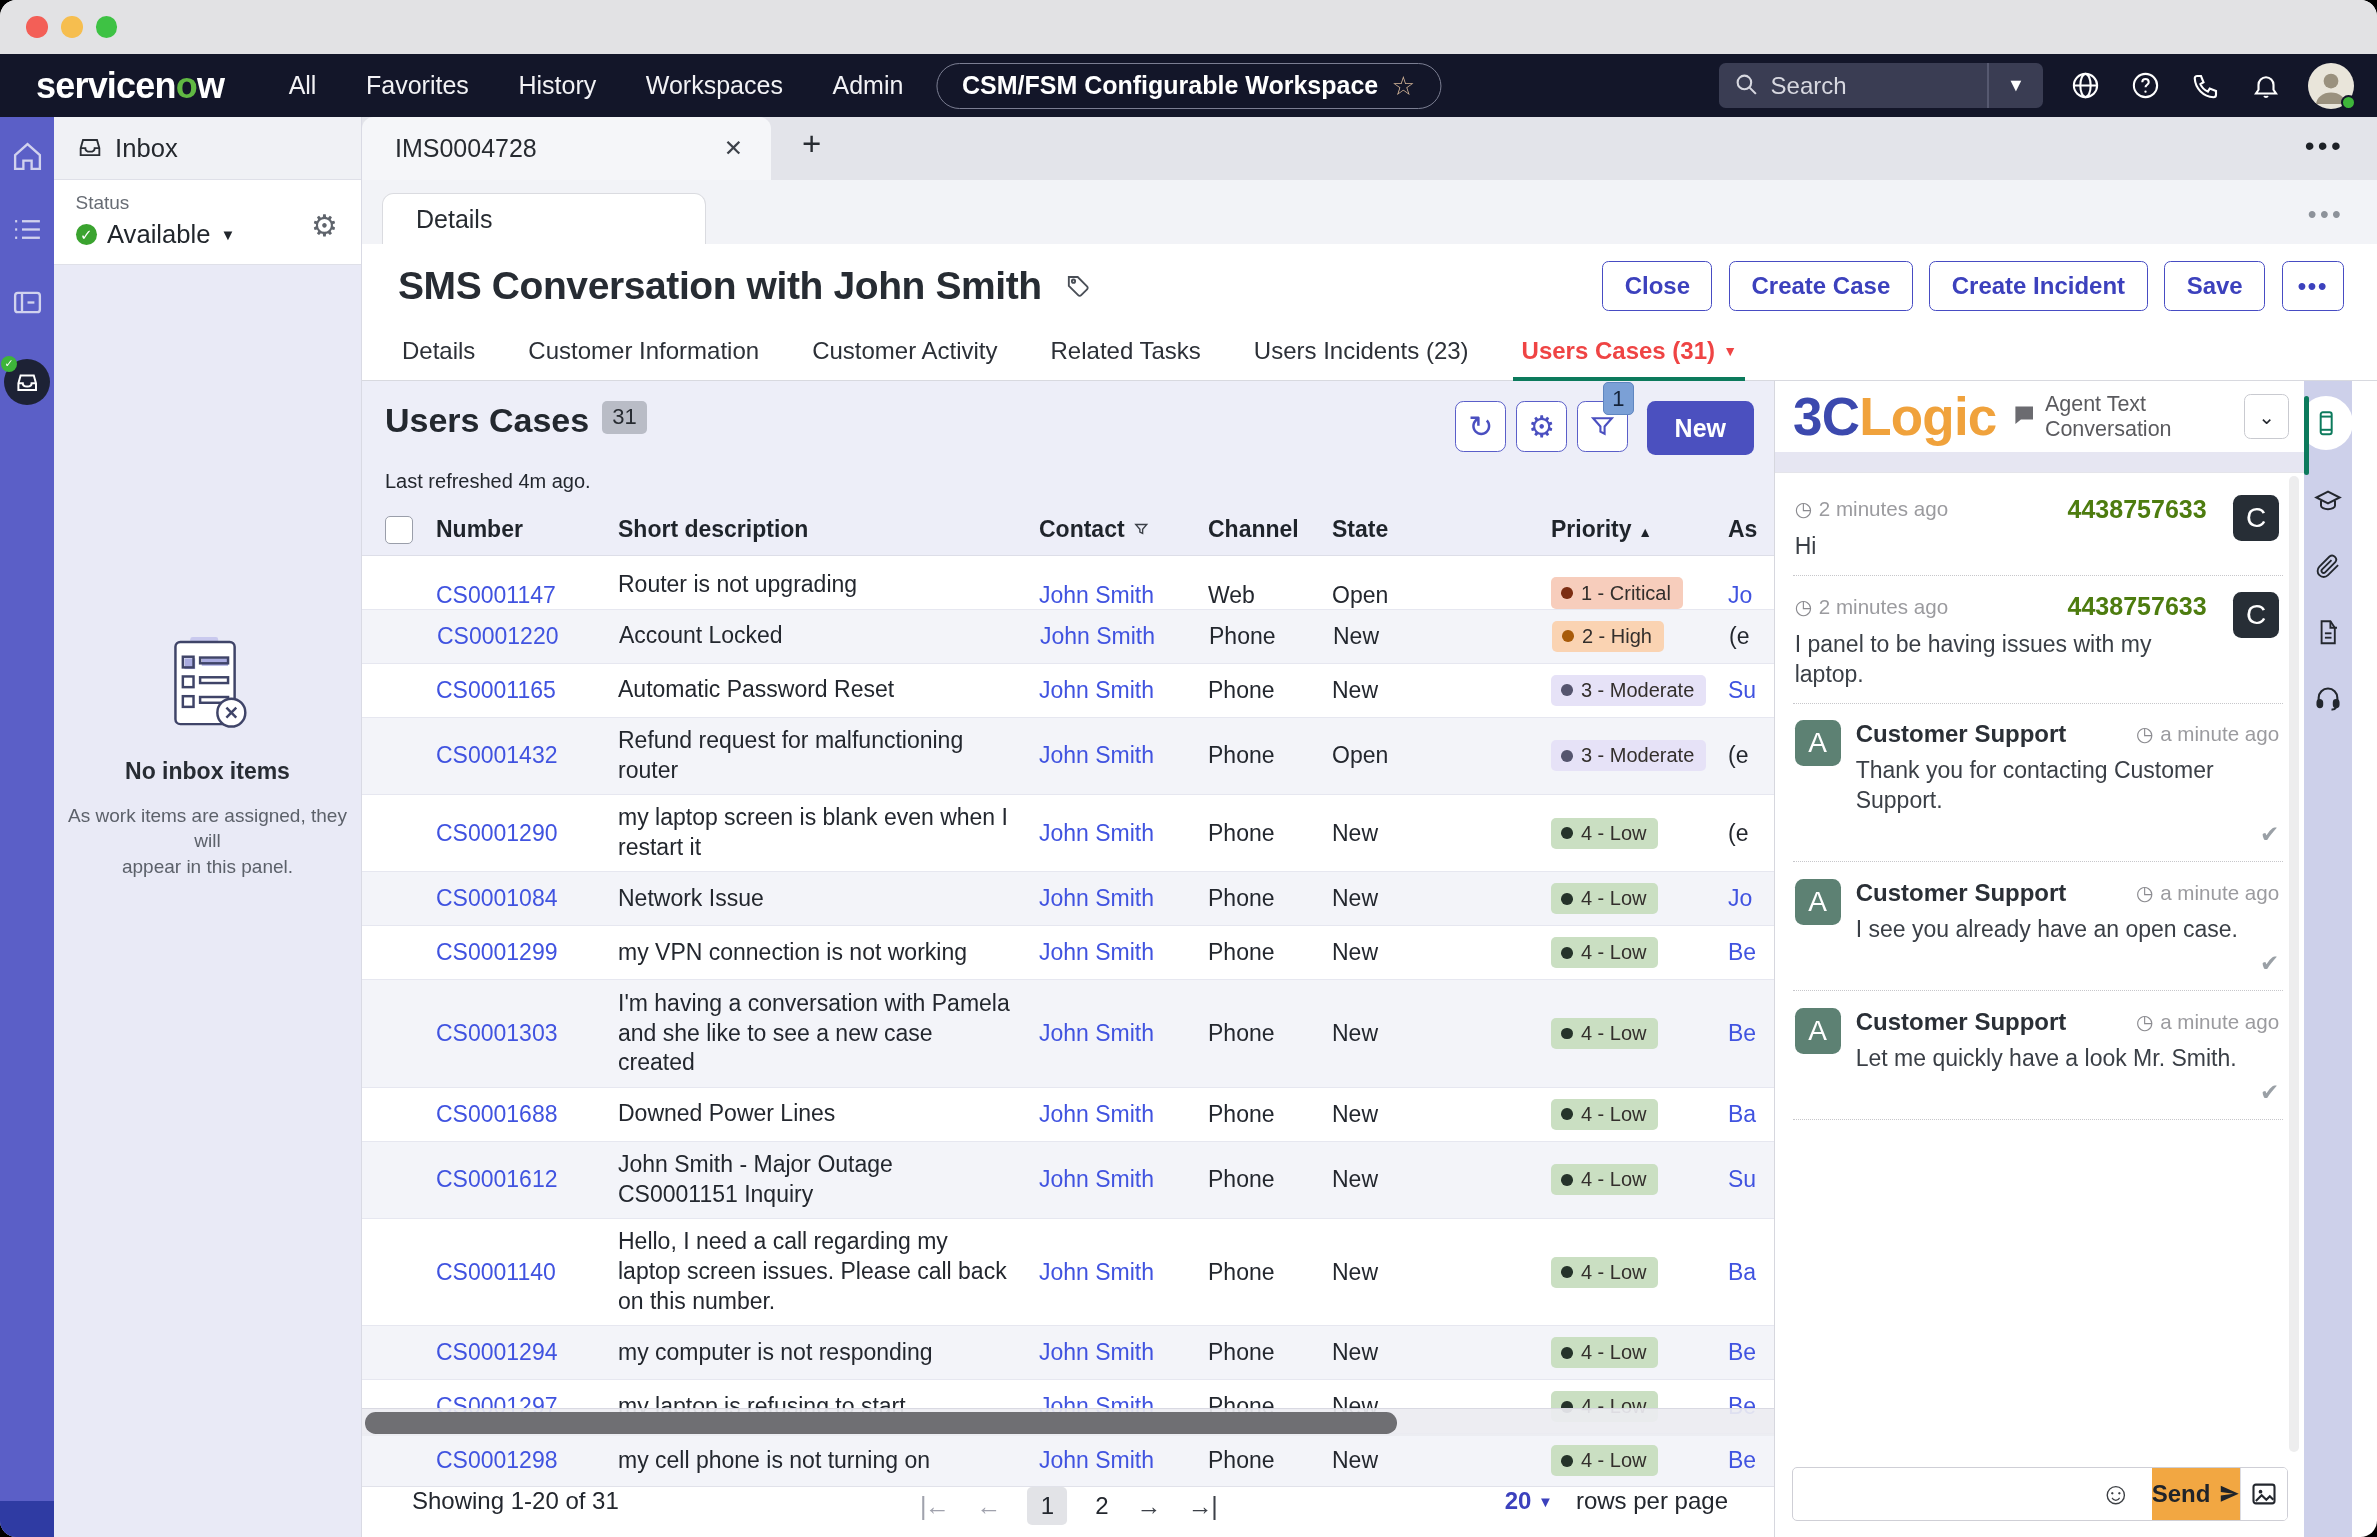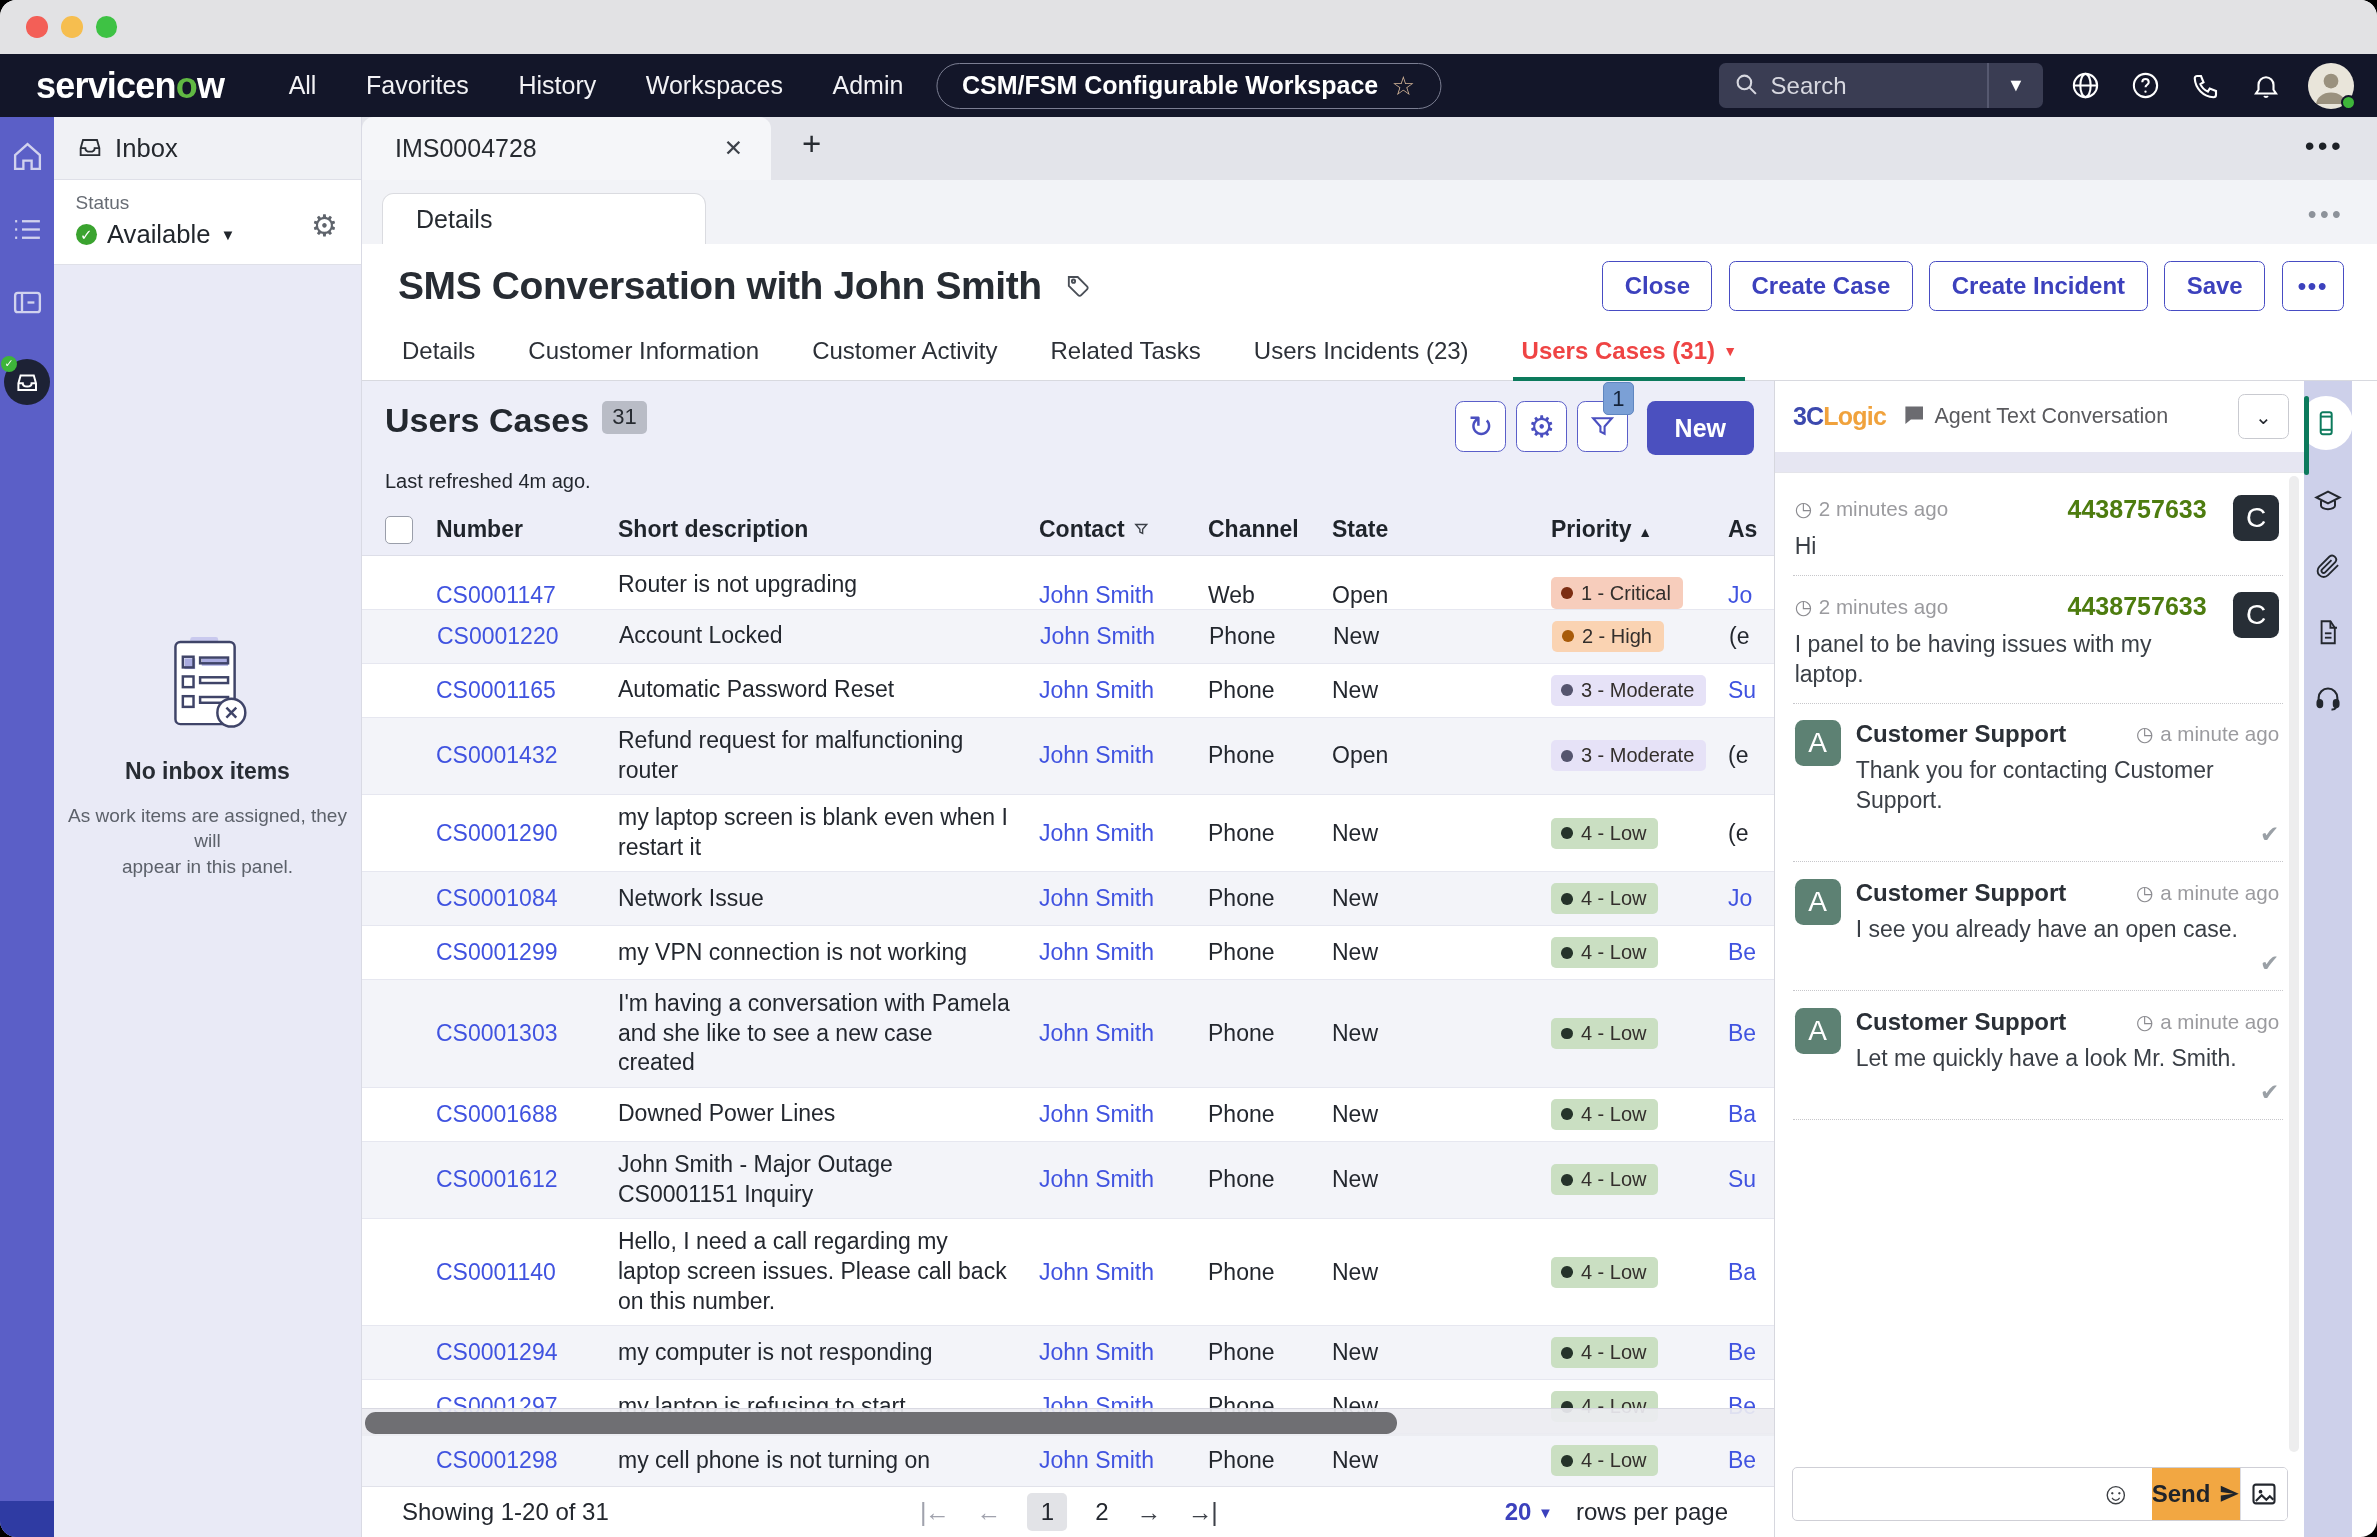--- a/index.html
+++ b/index.html
@@ -108,34 +108,34 @@
   .c-as { width:45px; flex:0 0 auto; overflow:hidden; white-space:nowrap; }
   a.lnk { color:#4053e0; text-decoration:none; }
   .hdr-funnel { margin-left:8.3px; }
   .sort { font-size:14px; margin-left:6.6px; color:#1f242b; }
   .pbadge { display:inline-flex; align-items:center; gap:8.3px; border-radius:5px; padding:4.1px 11.6px 4.1px 10px; font-size:20px; color:#332f2c; }
   .pbadge .pdot { width:11.6px; height:11.6px; border-radius:50%; }
 
   .hscroll { position:absolute; left:0; right:0; bottom:50px; height:28px; background:rgba(236,236,241,.92); border-top:0.8px solid #d9d9e2; }
   .hscroll .thumb { position:absolute; left:3.3px; top:3.3px; height:21.5px; width:1032px; background:#6f6f73; border-radius:10.7px; }
 
-  .list-footer { height:51px; background:#fff; border-top:0.8px solid #e1e2ea; display:flex; align-items:center; padding:0 46px 0 40px; flex:0 0 auto; font-size:24px; color:#23272e; position:relative; }
+  .list-footer { height:51px; background:#fff; border-top:0.8px solid #e1e2ea; display:flex; align-items:flex-start; padding:0 46px 0 50px; flex:0 0 auto; font-size:24px; color:#23272e; position:relative; }
   .pager { position:absolute; left:50%; transform:translateX(-50%); display:flex; align-items:center; gap:28px; }
   .pg-nav { color:#a0a2ad; font-size:25px; letter-spacing:-1.7px; }
   .pg-nav.en { color:#3c4048; }
   .pg-cur { background:#e2e3e7; border-radius:5px; padding:5px 13.2px; color:#23272e; }
   .pg-num { color:#23272e; }
   .fright { margin-left:auto; display:flex; align-items:center; gap:23px; }
   .psize { color:#3c41bd; font-weight:700; display:flex; align-items:center; gap:6.6px; }
   .psize .c { font-size:15px; }
 
   
   .chat-panel { width:530px; background:#fff; border-left:0.8px solid #d6d7de; display:flex; flex-direction:column; min-height:0; }
   .chat-head { height:71px; display:flex; align-items:center; padding:0 15px 0 18px; flex:0 0 auto; }
-  .brand { font-size:25px; font-weight:800; letter-spacing:-0.8px; }
+  .brand { font-size:53px; font-weight:800; letter-spacing:-0.8px; }
   .brand .b3c { color:#3c49ae; } .brand .blg { color:#f0a23c; }
   .chat-sub { display:flex; align-items:center; gap:7px; margin-left:15px; }
   .chat-sub .lbl { font-size:21.5px; color:#5a5a5e; }
   .chev-btn { margin-left:auto; width:51px; height:45px; border:0.8px solid #c9cad0; border-radius:6.6px; display:flex; align-items:center; justify-content:center; font-size:20px; color:#23272e; background:#fff; }
   .chat-strip { height:20px; background:#e6e6f2; flex:0 0 auto; }
   .messages { flex:1; min-height:0; overflow:hidden; border-top:0.8px solid #e4e4ea; padding:5px 21.5px 0 18px; position:relative; }
   .messages .vtrack { position:absolute; right:5px; top:3.3px; bottom:3.3px; width:10px; background:#ededee; border-radius:5px; }
   .msg { padding:16.5px 3.3px 13.2px 1.7px; border-bottom:1.7px dotted #c7c7cb; display:flex; gap:15px; }
   .msg .body { flex:1; min-width:0; }
   .m-line1 { display:flex; align-items:center; }

